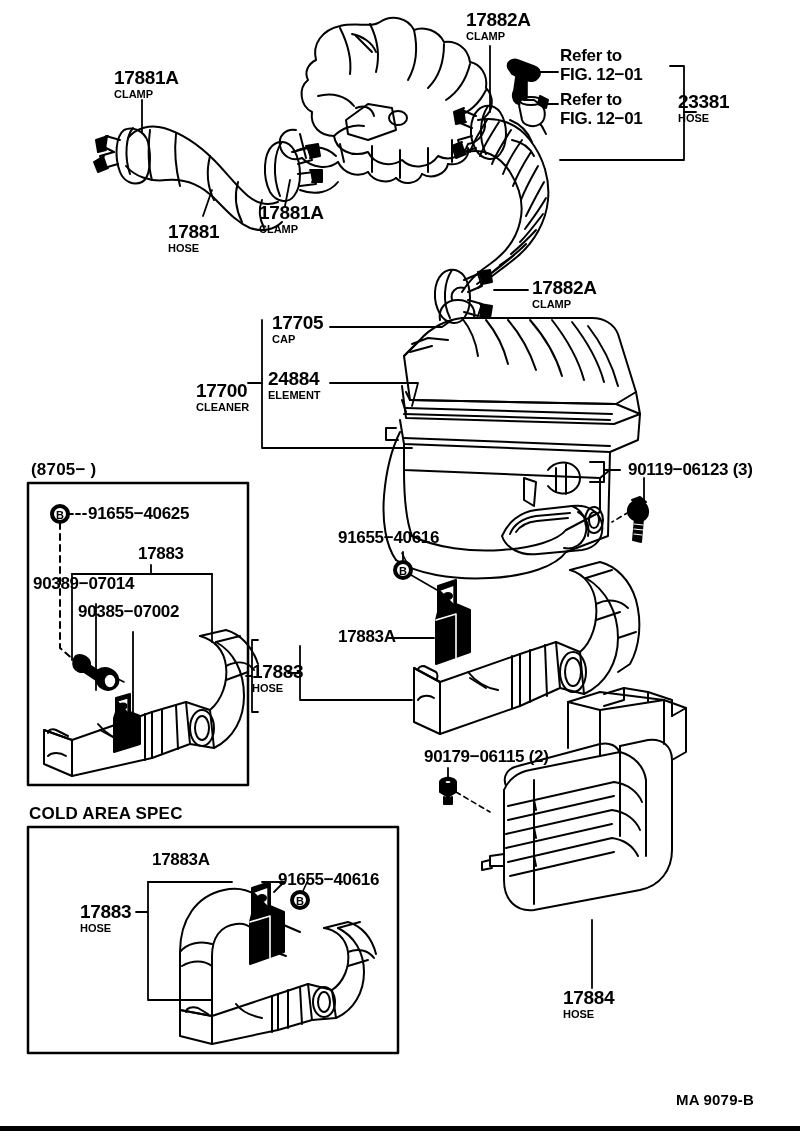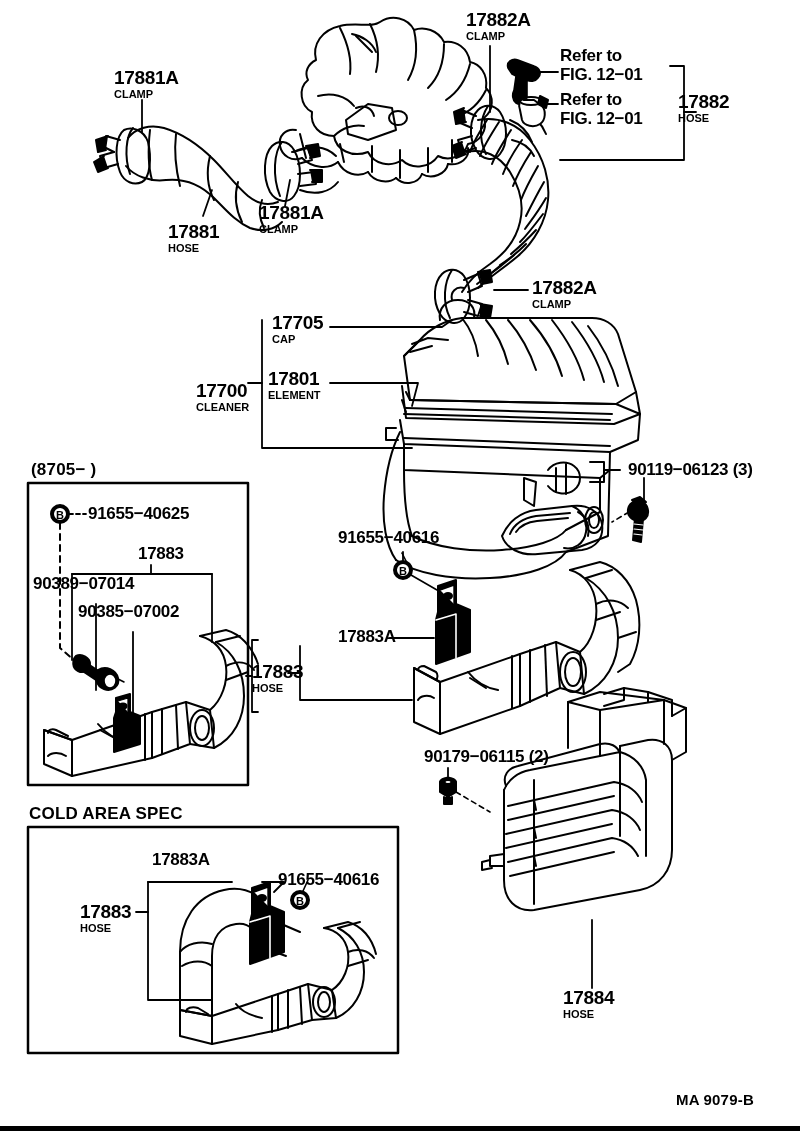--- a/index.html
+++ b/index.html
@@ -467,41 +467,41 @@
     <div class="lbl refer" style="position:static;">Refer to</div>
     <div class="lbl refer" style="position:static;">FIG. 12−01</div>
   </div>
 
   <div class="grp" style="left:560px;top:90px;">
     <div class="lbl refer" style="position:static;">Refer to</div>
     <div class="lbl refer" style="position:static;">FIG. 12−01</div>
   </div>
 
   <div class="grp" style="left:678px;top:92px;">
-    <div class="lbl num" style="position:static;">17882</div>
+    <div class="lbl num" style="position:static;">23381</div>
     <div class="lbl sub" style="position:static;margin-top:2px;">HOSE</div>
   </div>
 
   <div class="grp" style="left:532px;top:278px;">
     <div class="lbl num" style="position:static;">17882A</div>
     <div class="lbl sub" style="position:static;margin-top:2px;">CLAMP</div>
   </div>
 
   <div class="grp" style="left:272px;top:313px;">
     <div class="lbl num" style="position:static;">17705</div>
     <div class="lbl sub" style="position:static;margin-top:2px;">CAP</div>
   </div>
 
   <div class="grp" style="left:196px;top:381px;">
     <div class="lbl num" style="position:static;">17700</div>
     <div class="lbl sub" style="position:static;margin-top:2px;">CLEANER</div>
   </div>
 
   <div class="grp" style="left:268px;top:369px;">
-    <div class="lbl num" style="position:static;">17801</div>
+    <div class="lbl num" style="position:static;">24884</div>
     <div class="lbl sub" style="position:static;margin-top:2px;">ELEMENT</div>
   </div>
 
   <div class="lbl num-md" style="left:628px;top:461px;">90119−06123 (3)</div>
 
   <div class="lbl num-md" style="left:338px;top:529px;">91655−40616</div>
 
   <div class="lbl num-md" style="left:338px;top:628px;">17883A</div>
 
   <div class="lbl num-md" style="left:396px;top:748px;margin-left:28px;">90179−06115 (2)</div>

